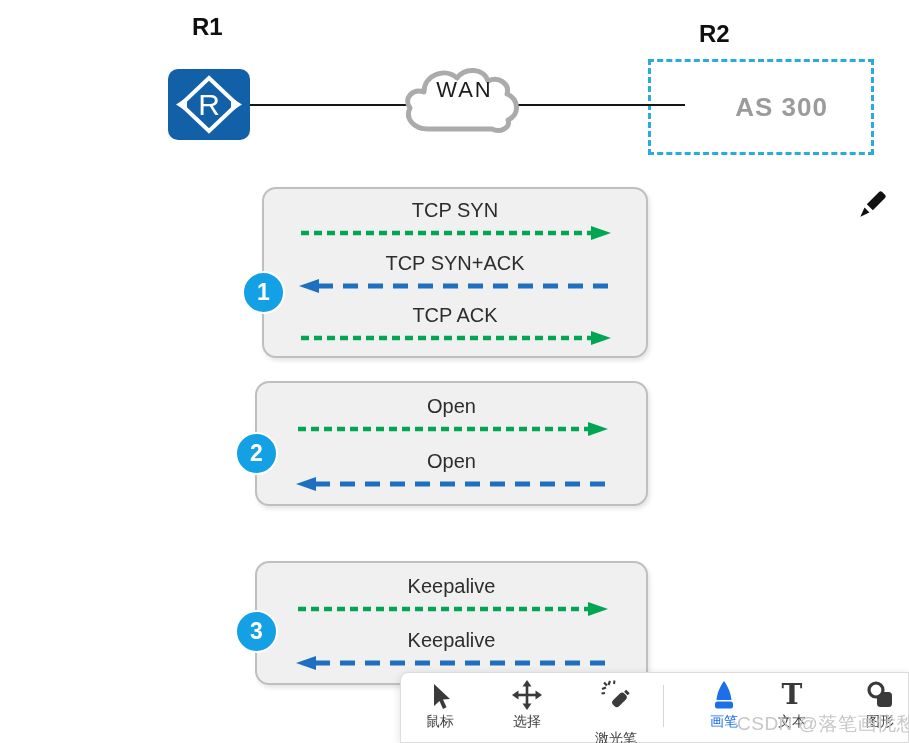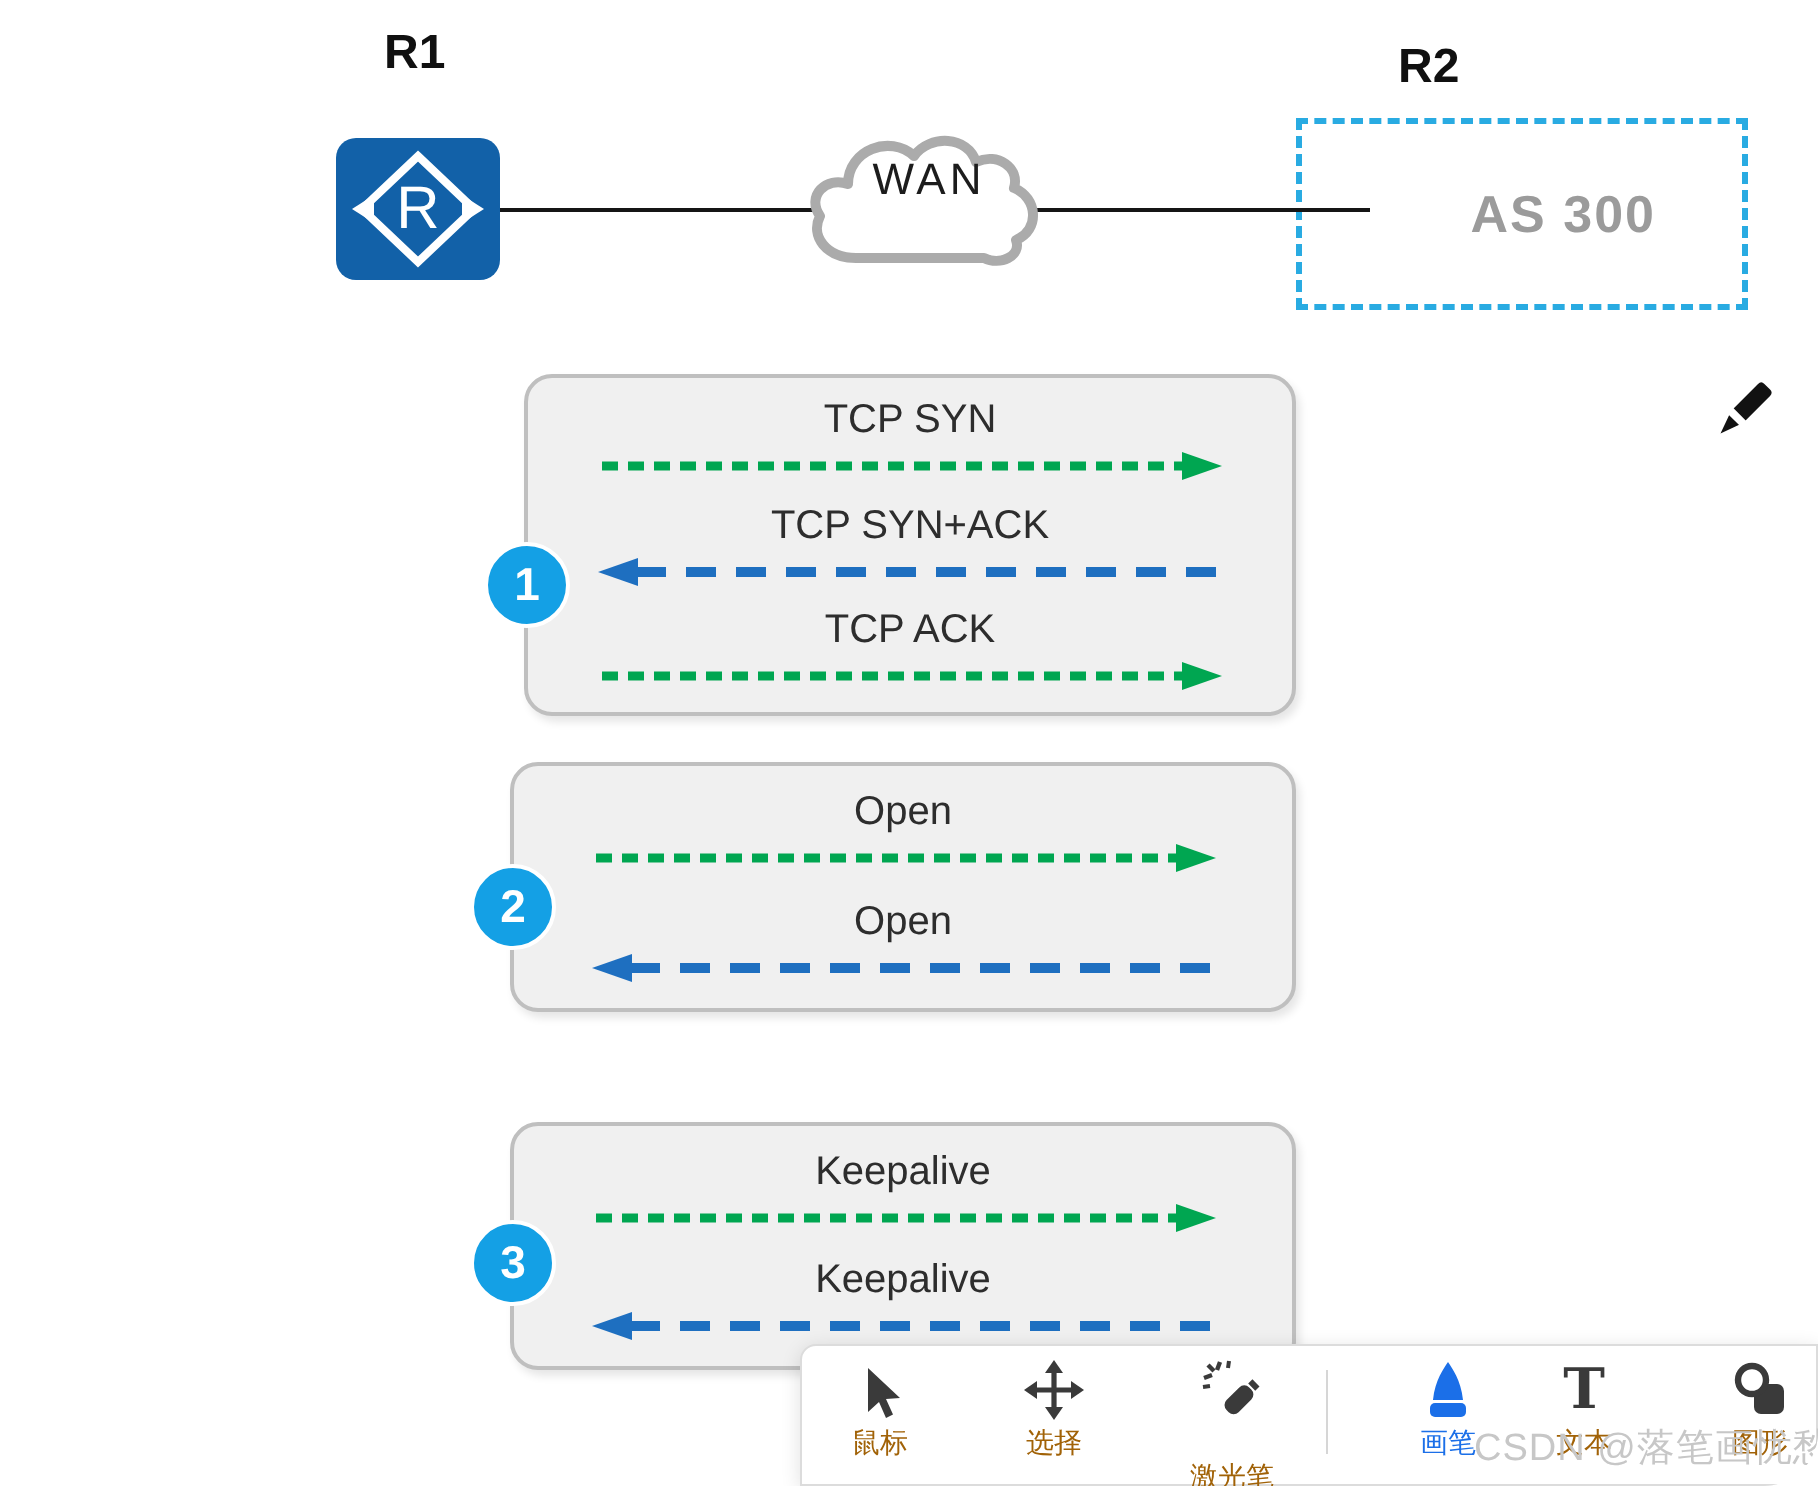--- a/index.html
+++ b/index.html
@@ -1,19 +1,18 @@
 <!DOCTYPE html>
 <html><head>
 <meta charset="utf-8">
 <style>
   html,body{margin:0;padding:0;background:#fff;}
   .canvas{
     position:relative;width:909px;height:743px;background:#ffffff;overflow:hidden;
     font-family:"Liberation Sans",sans-serif;
-    border-radius:27px;
   }
   
   .r-label{position:absolute;font-size:24px;font-weight:700;color:#101010;}
   .r1{left:192px;top:13px;}
   .r2{left:699px;top:20px;}
   .as-box{position:absolute;border:3px dashed #29ABE2;box-sizing:border-box;display:flex;align-items:center;}
   .as-left{left:41px;top:55px;width:230px;height:97px;}
   .as-right{left:648px;top:59px;width:226px;height:96px;justify-content:flex-end;}
   .as-text{font-size:26px;font-weight:700;color:#9B9B9B;letter-spacing:1px;}
   .as-left .as-text{margin-left:26px;}
@@ -57,21 +56,21 @@
   .toolbar{
     position:absolute;left:400px;top:672px;width:509px;height:71px;background:#ffffff;
     border:1px solid #DCDCDC;border-radius:8px 0 0 0;
     box-shadow:0 2px 10px rgba(0,0,0,0.12);box-sizing:border-box;
   }
   .tool-item{
     position:absolute;top:7px;width:62px;display:flex;flex-direction:column;
     align-items:center;gap:3px;cursor:pointer;
   }
   .tool-icon{height:30px;display:flex;align-items:center;justify-content:center;}
-  .tool-label{font-size:14px;color:#a16207;}
+  .tool-label{font-size:14px;color:#404040;}
   .tool-item.active .tool-label{color:#1B6FE8;}
   .t-glyph{font-family:"DejaVu Serif",serif;font-size:28px;font-weight:700;color:#3A3A3A;line-height:1;}
   .tool-divider{position:absolute;left:262px;top:12px;width:1px;height:42px;background:#D6D6D6;}
   
   .watermark{
     position:absolute;left:737px;top:711px;font-size:19px;color:#C7C7C7;
     white-space:nowrap;z-index:20;letter-spacing:0.5px;
   }
   .pen-cursor{position:absolute;left:847px;top:184px;z-index:15;}
 </style>

